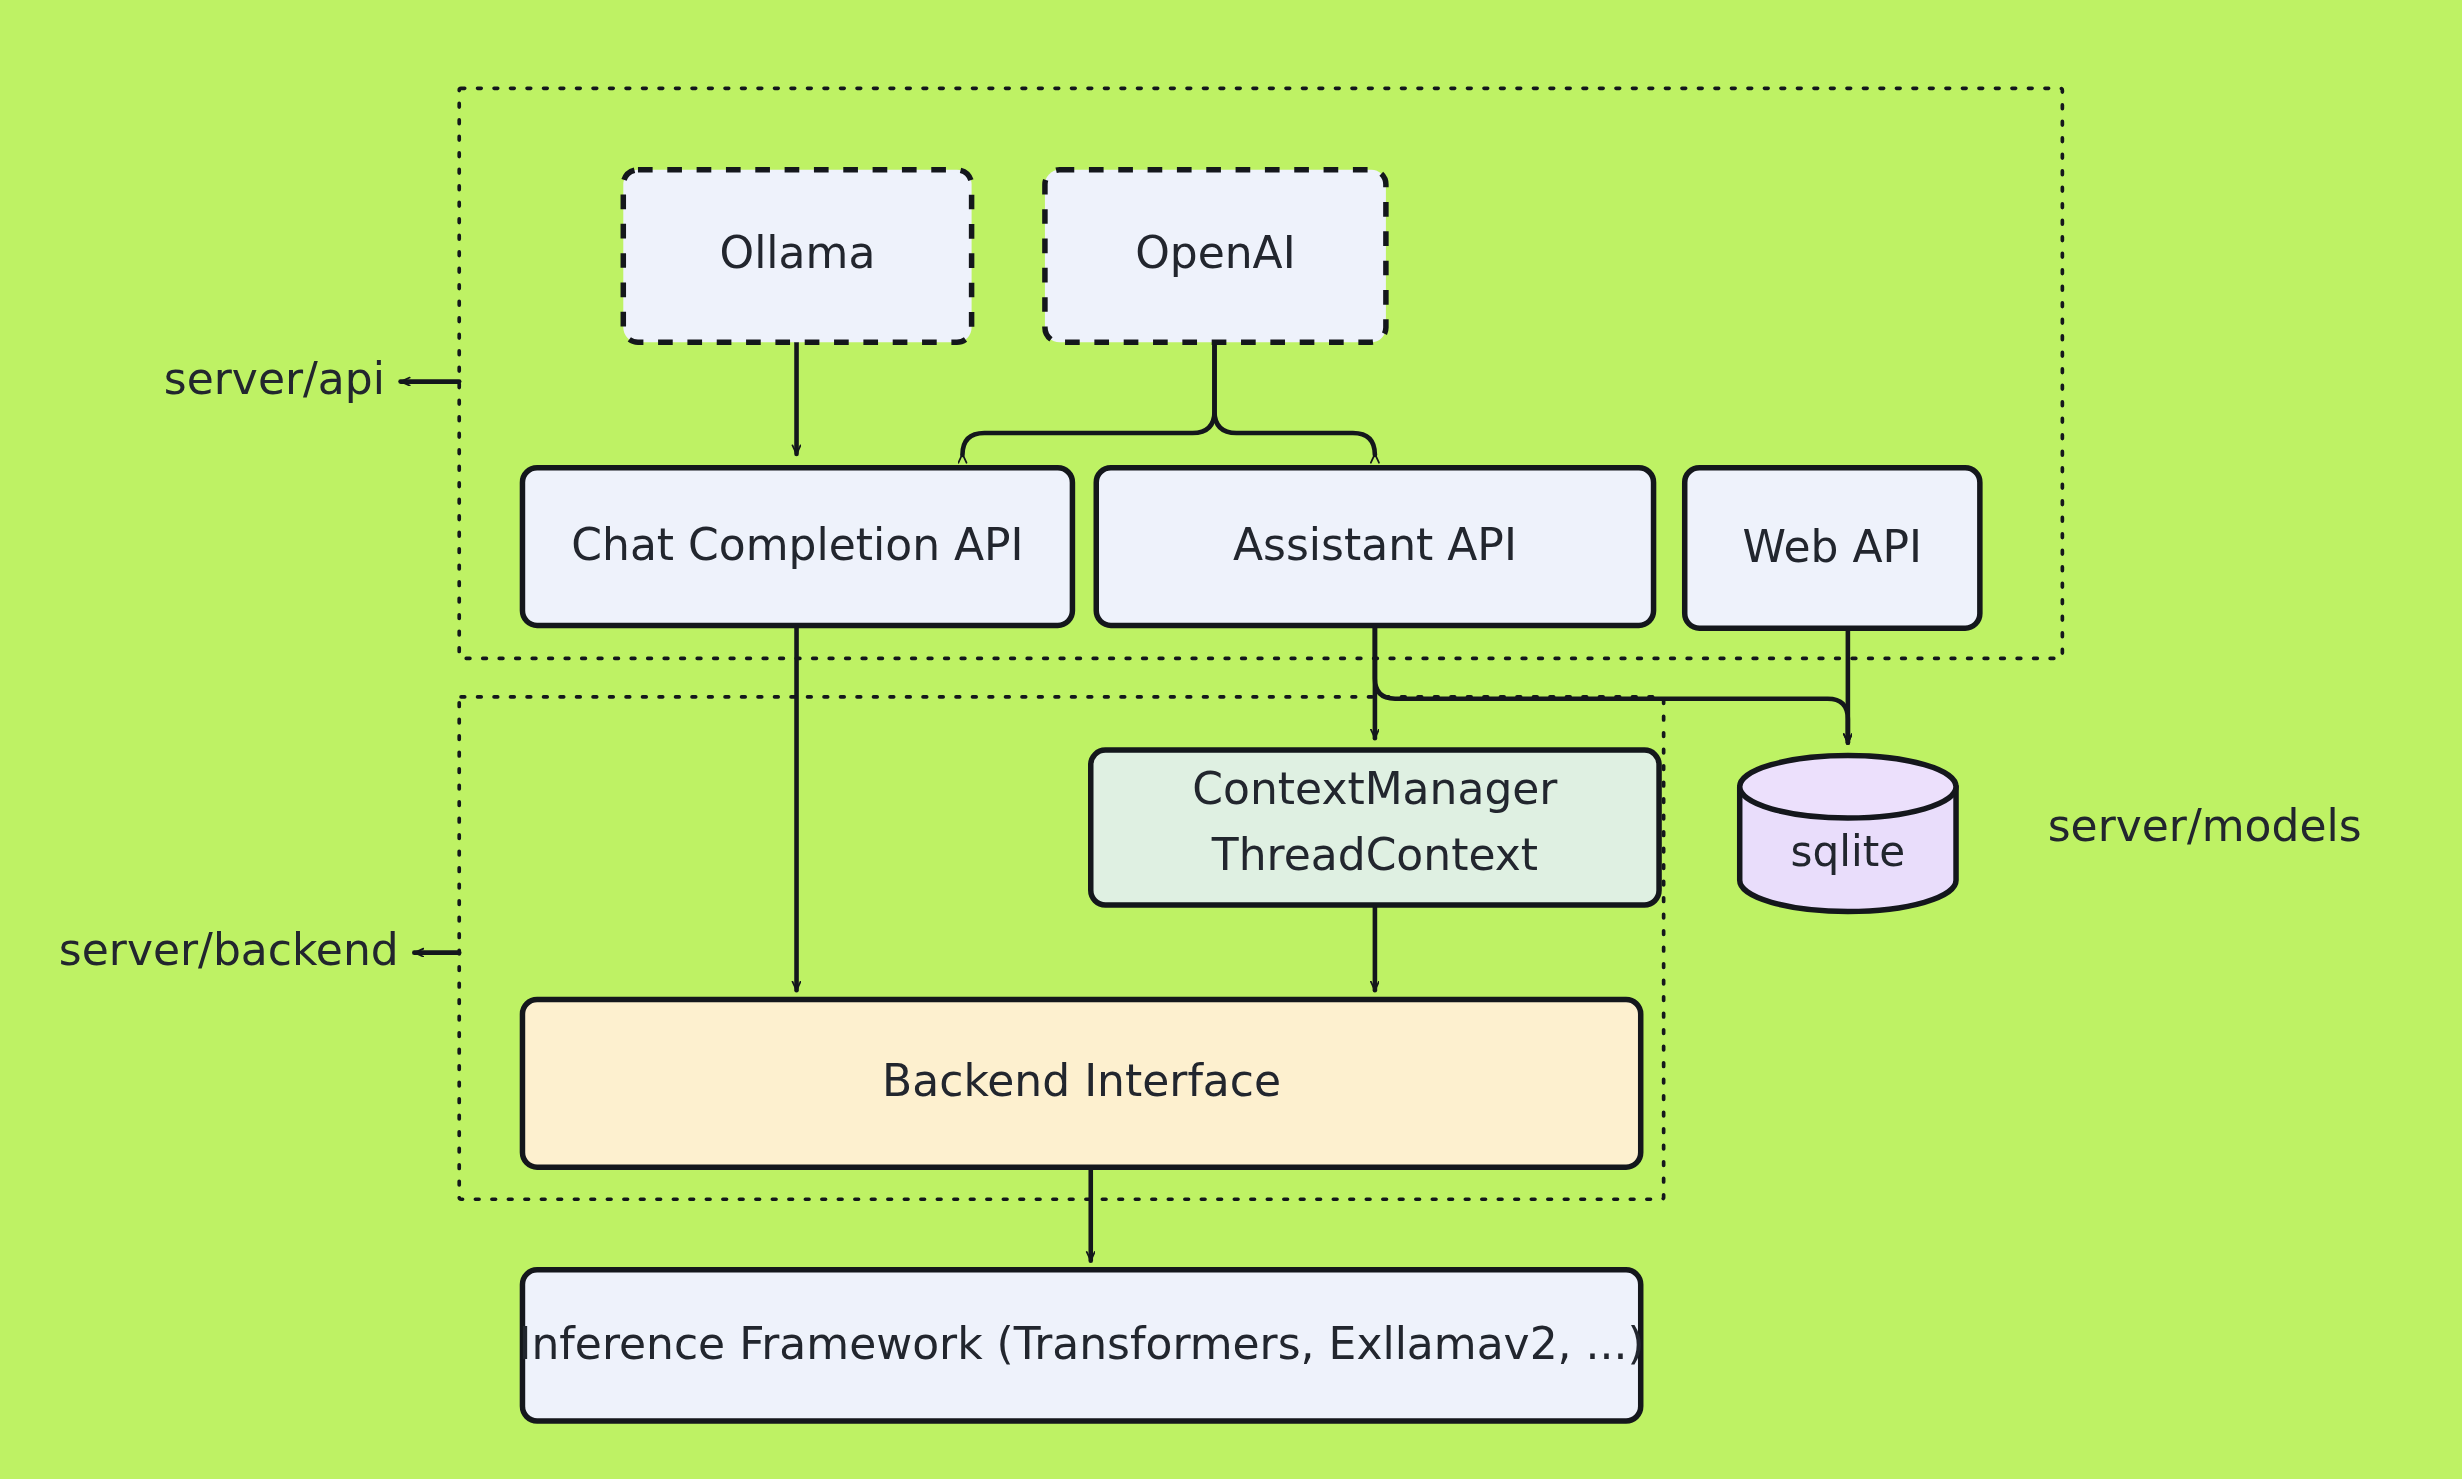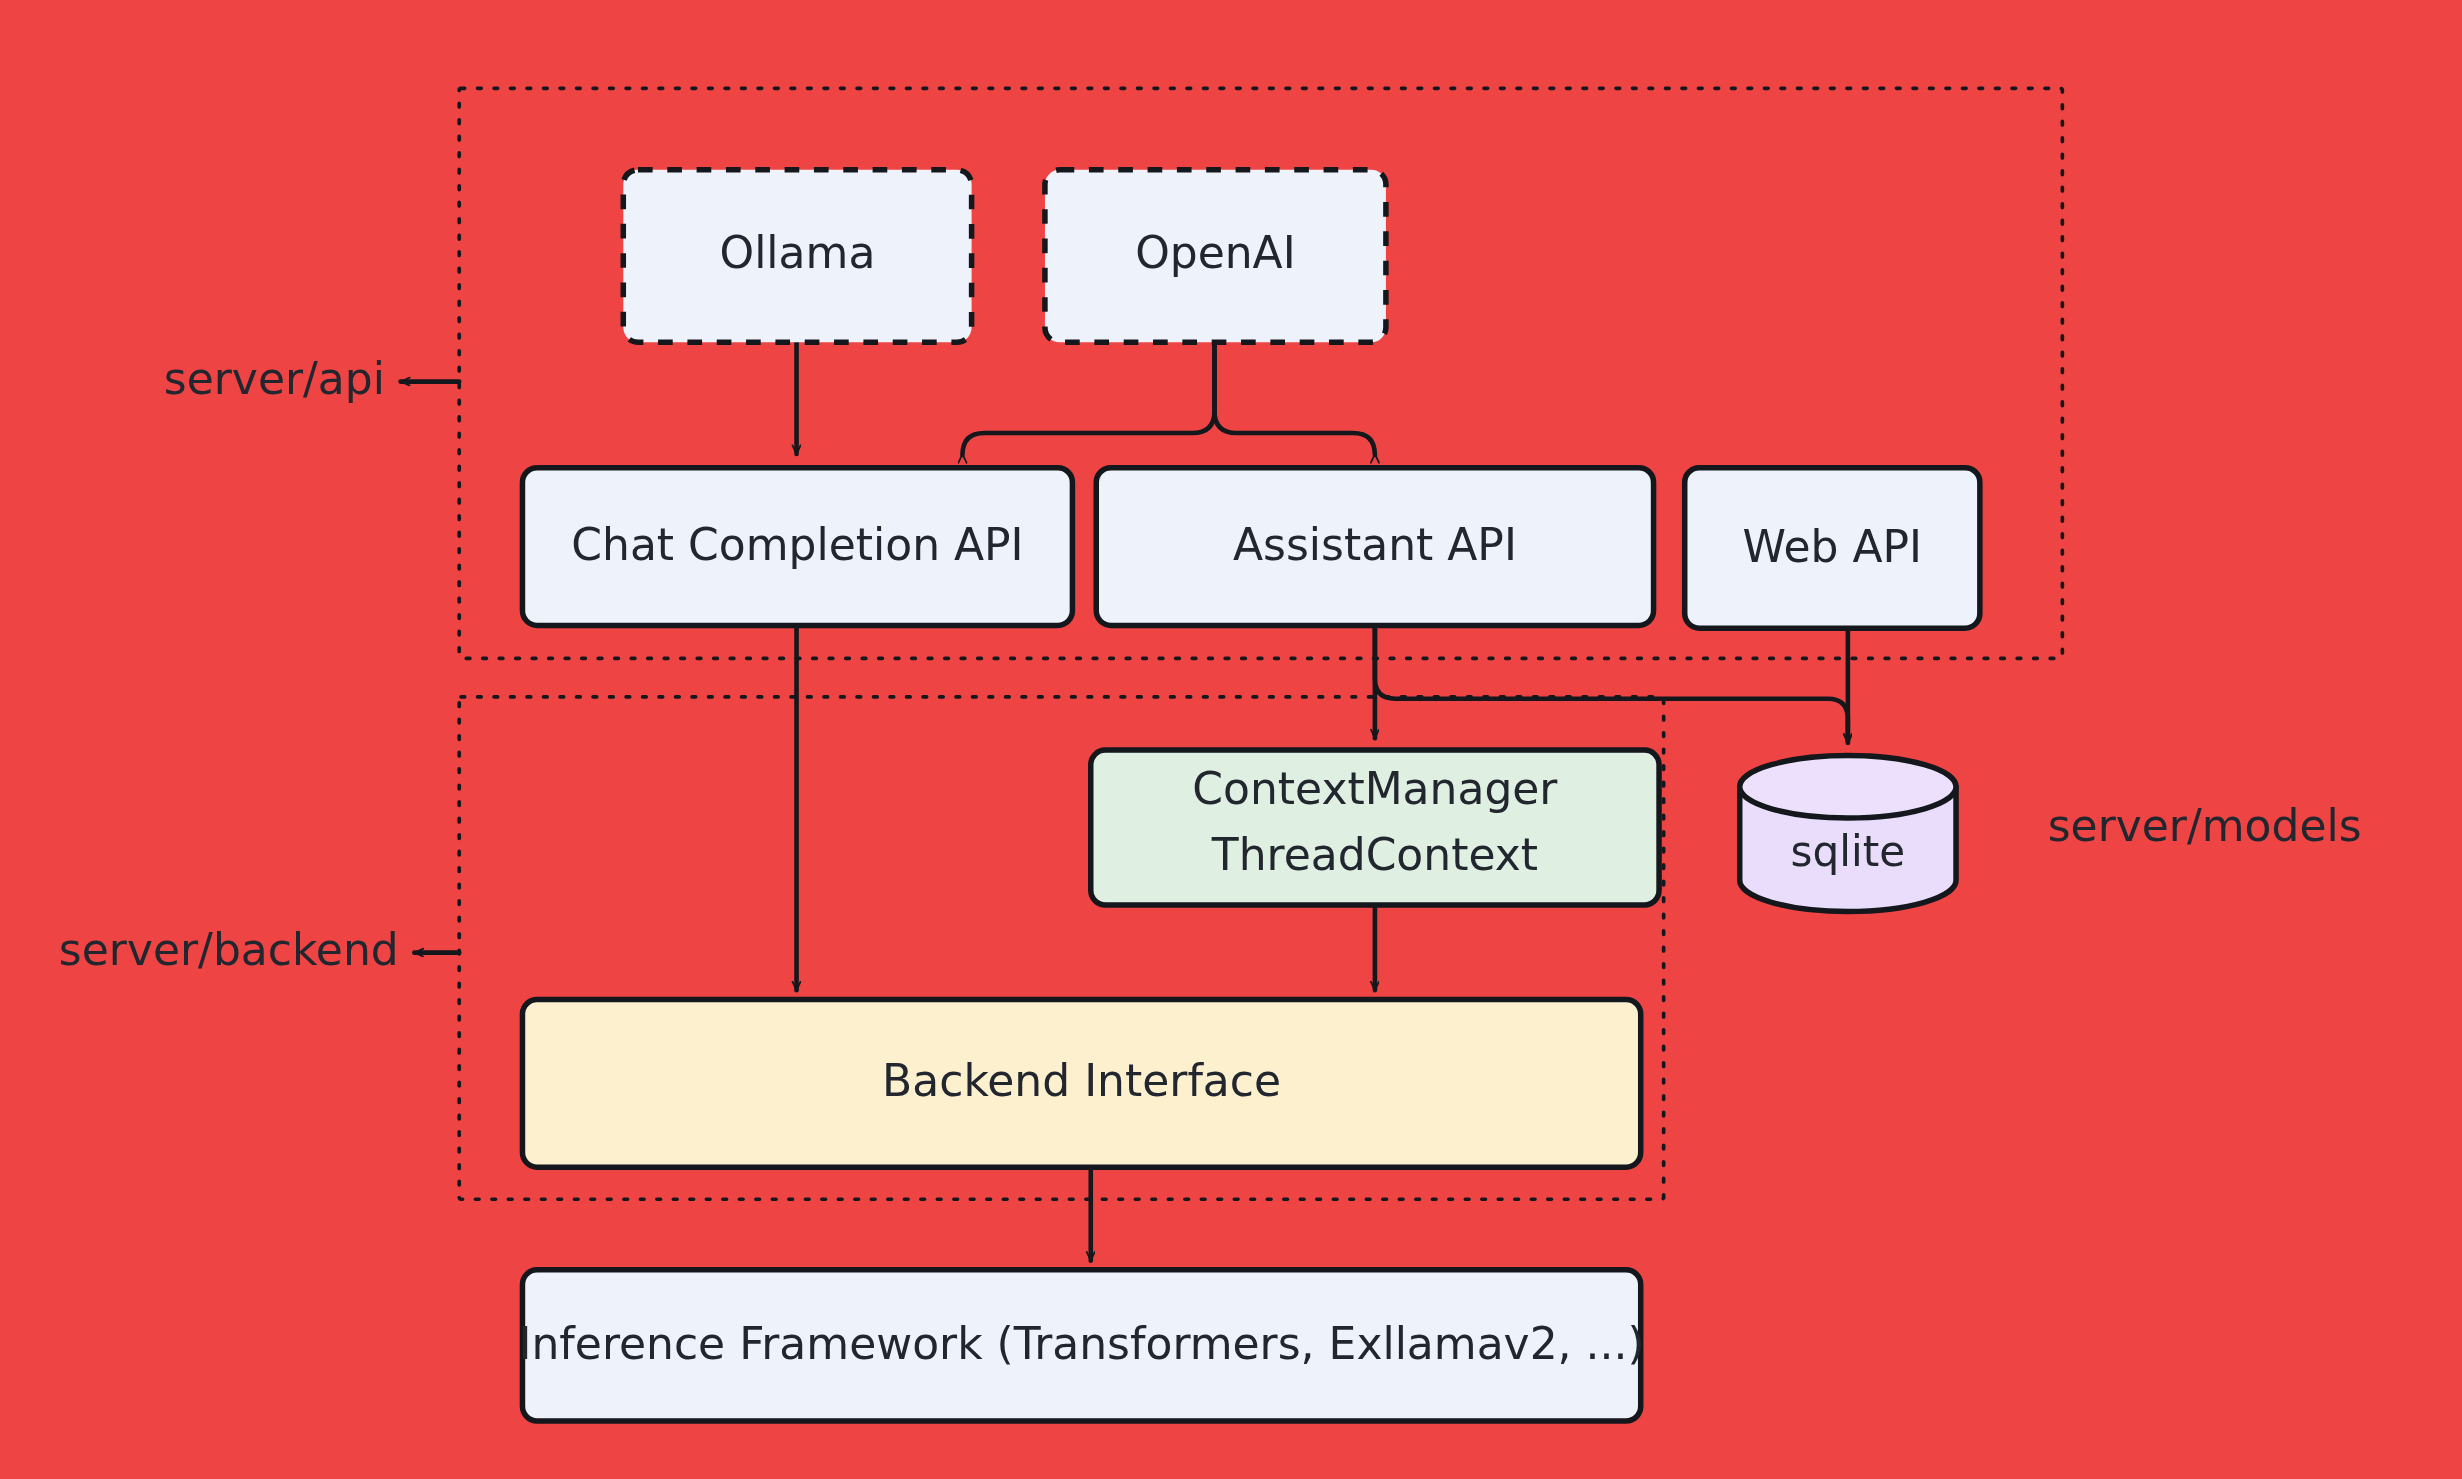--- a/index.html
+++ b/index.html
@@ -8,21 +8,21 @@
     padding: 0;
     background: #ffffff;
   }
   body {
     font-family: "DejaVu Sans", "Liberation Sans", sans-serif;
   }
   #diagram-root {
     position: relative;
     width: 2462px;
     height: 1480px;
-    background: #ef4444;
+    background: #bef264;
     overflow: hidden;
   }
   #diagram-svg {
     position: absolute;
     top: 0;
     left: 0;
     width: 2462px;
     height: 1480px;
   }
   .node-label {

